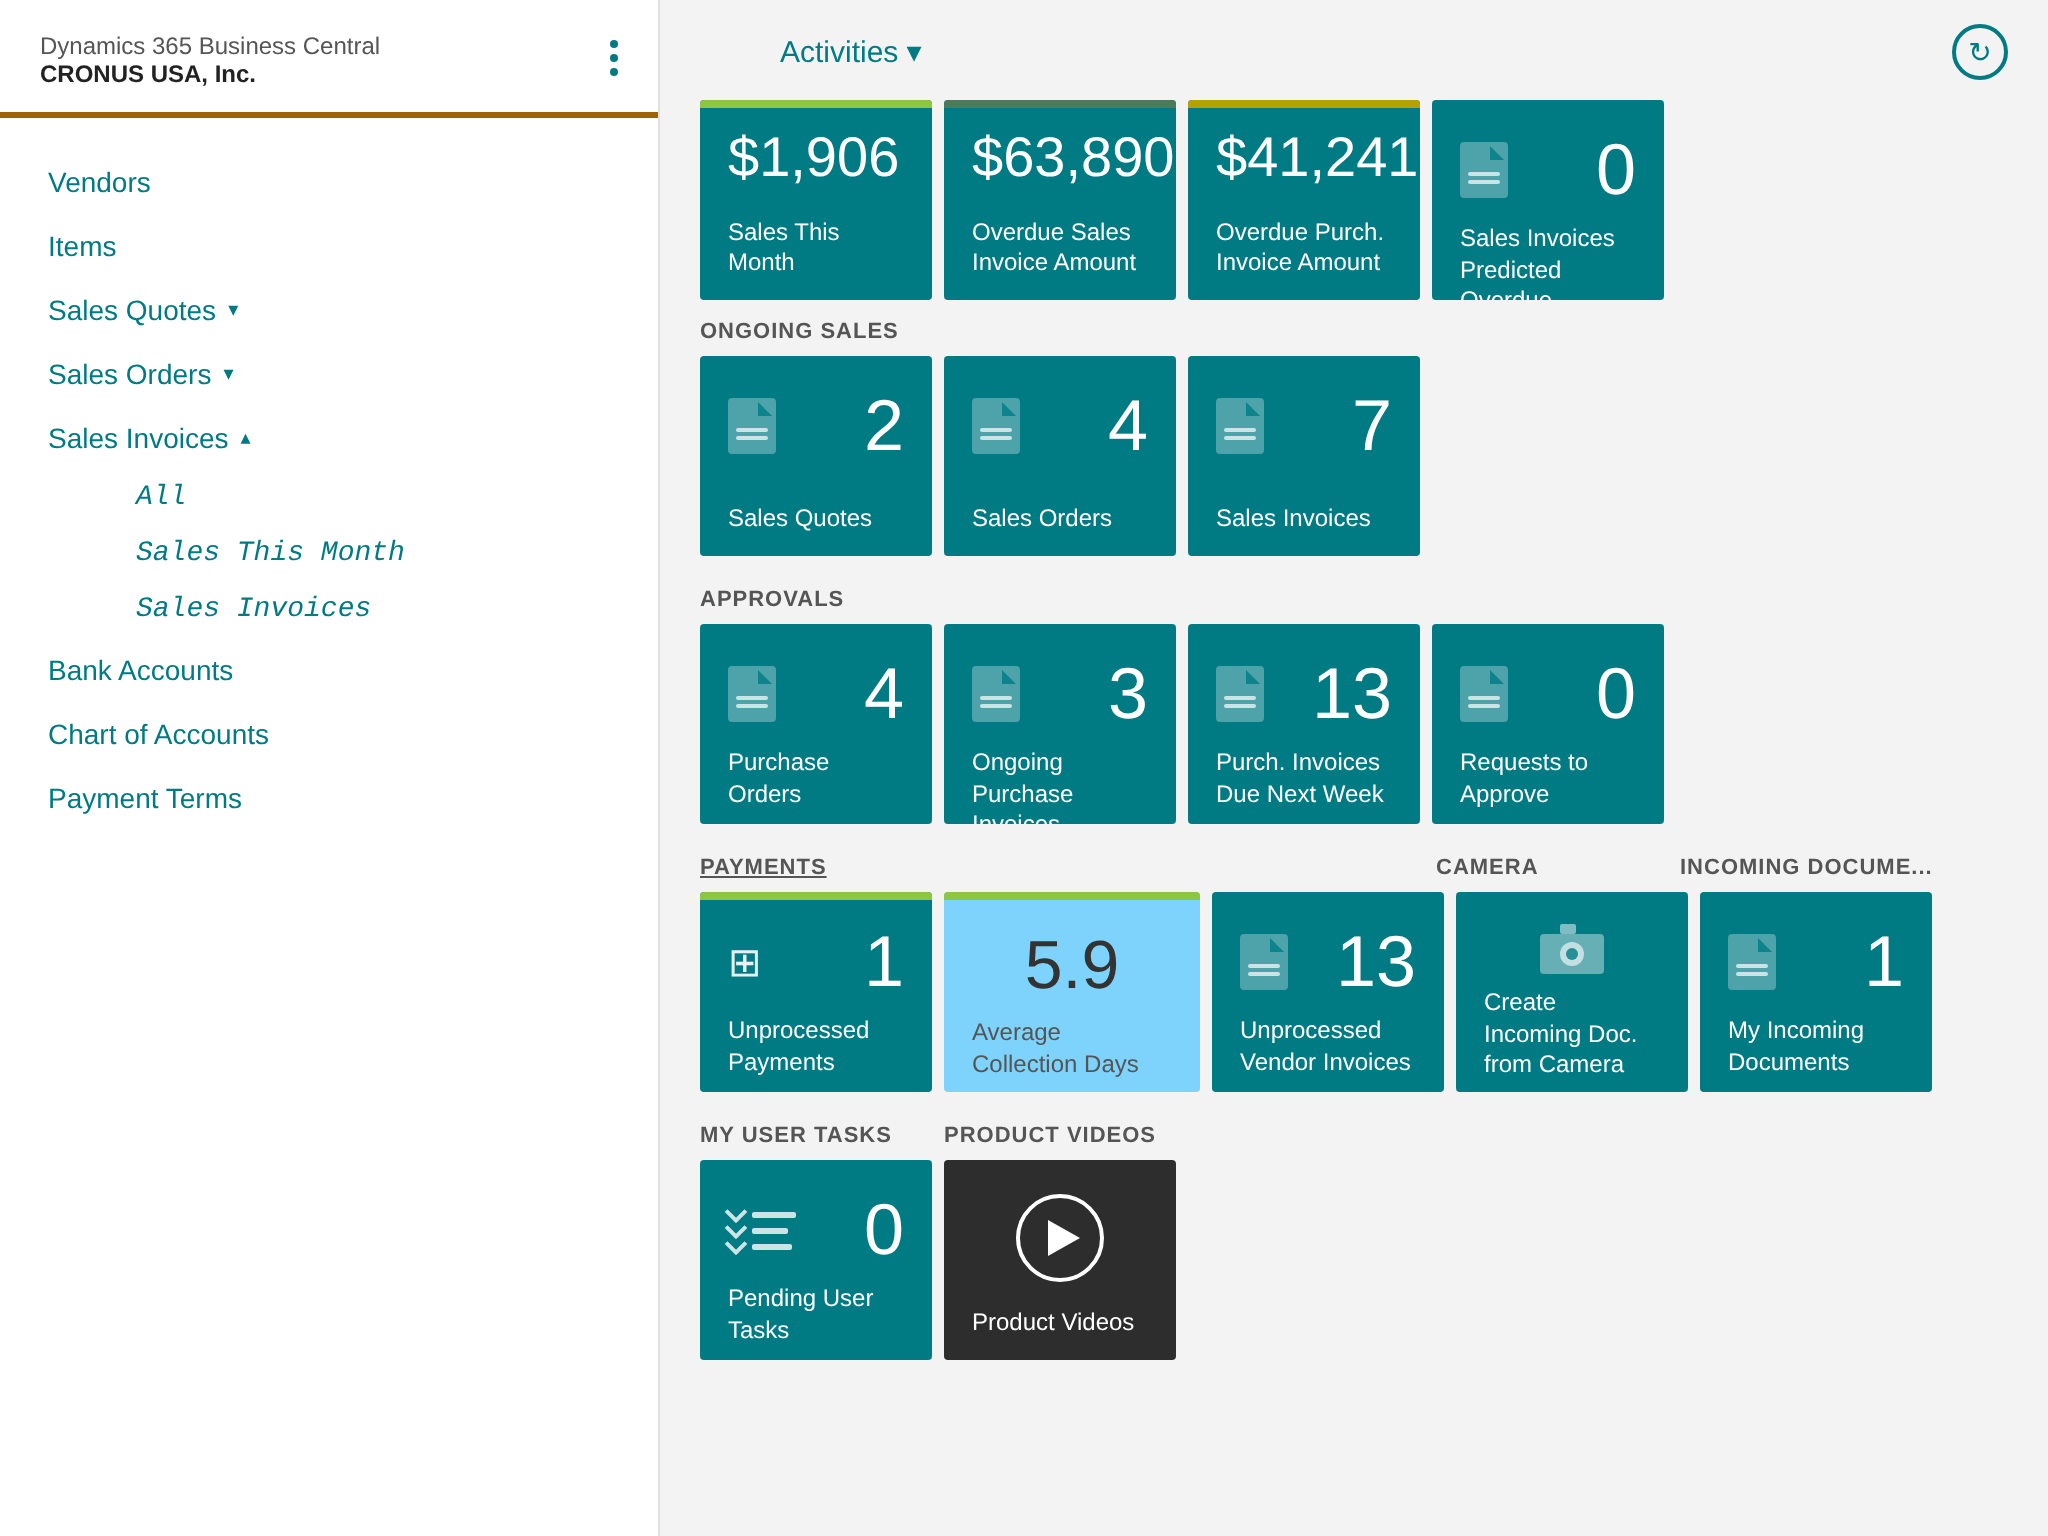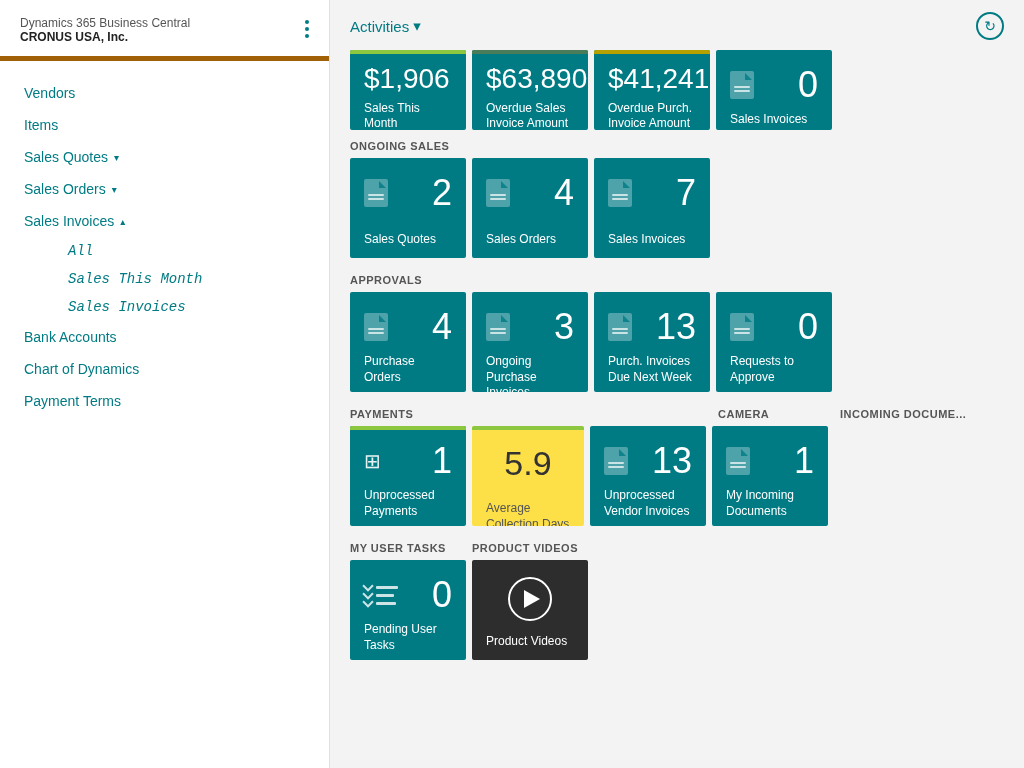--- a/index.html
+++ b/index.html
@@ -10,21 +10,21 @@
       width: 330px;
       min-width: 330px;
       background: #fff;
       border-right: 1px solid #e0e0e0;
       display: flex;
       flex-direction: column;
       padding: 0;
     }
     .sidebar-header {
       padding: 16px 20px 12px 20px;
-      border-bottom: 5px solid #a16207;
+      border-bottom: 3px solid #a16207;
       display: flex;
       align-items: flex-start;
       justify-content: space-between;
     }
     .sidebar-header-text .app-name {
       font-size: 12px;
       color: #555;
       font-weight: 400;
     }
     .sidebar-header-text .company-name {
@@ -80,20 +80,21 @@
     .main {
       flex: 1;
       overflow-y: auto;
       padding: 12px 20px;
       background: #f3f3f3;
     }
     .top-bar {
       display: flex;
       justify-content: space-between;
       margin-bottom: 10px;
+      margin-left: 40px;
     }
     .activities-btn {
       color: #007b84;
       font-size: 15px;
       cursor: pointer;
       display: flex;
       align-items: center;
       gap: 4px;
       background: none;
       border: none;
@@ -187,21 +188,21 @@
       width: 116px; min-width: 116px;
     }
     .tile-overdue-purch {
       width: 116px; min-width: 116px;
     }
     .tile-sales-inv-pred {
       width: 116px; min-width: 116px;
     }
 
     
-    .row-h1 { height: 80px; }
+    .row-h1 { height: 100px; }
     .row-h2 { height: 100px; }
 
     .tile-gray {
       background: #e8e8e8;
       color: #333;
     }
     .tile-gray .tile-label { color: #555; }
 
     .tile-camera {
       background: #007b84;
@@ -338,21 +339,21 @@
         <span>Sales This Month</span>
       </div>
       <div class="nav-sub-item">
         <span>Sales Invoices</span>
       </div>
     </div>
     <div class="nav-item">
       <span>Bank Accounts</span>
     </div>
     <div class="nav-item">
-      <span>Chart of Dynamics</span>
+      <span>Chart of Accounts</span>
     </div>
     <div class="nav-item">
       <span>Payment Terms</span>
     </div>
   </div>
 </div>
 
 <div class="main">
   <div class="top-bar">
     <button class="activities-btn">
@@ -479,48 +480,59 @@
               <div class="doc-icon-line"></div>
             </div>
         </div>
         <div class="tile-number-sm">0</div>
       </div>
       <div class="tile-label">Requests to Approve</div>
     </div>
   </div>
 
   <div style="display:flex; gap:6px;">
-    <div class="section-label" style="width:240px;">PAYMENTS</div>
+    <div class="section-label" style="width:240px;text-decoration:underline;">PAYMENTS</div>
     <div class="section-label" style="width:116px; margin-left:122px;">CAMERA</div>
     <div class="section-label">INCOMING DOCUME...</div>
   </div>
 
   <div class="tiles-row row-h2">
     <div class="tile green-top" style="width:116px;">
       <div style="display:flex; align-items:center; justify-content:space-between;">
         <div style="font-size:20px; opacity:0.9;">⊞</div>
         <div class="tile-number-sm">1</div>
       </div>
       <div class="tile-label">Unprocessed Payments</div>
     </div>
-    <div class="tile tile-gray green-top" style="width:112px; background:#fde047;gap:12px;">
+    <div class="tile tile-gray green-top" style="width:128px; background:#7dd3fc;">
       <div style="font-size:34px; font-weight:300; color:#333; text-align:center; margin-top:4px;">5.9</div>
       <div class="tile-label" style="color:#555;">Average Collection Days</div>
     </div>
     <div class="tile" style="width:116px;">
       <div class="tile-icon-row">
         <div class="doc-icon">
           <div class="doc-icon-lines">
               <div class="doc-icon-line"></div>
               <div class="doc-icon-line"></div>
             </div>
         </div>
         <div class="tile-number-sm">13</div>
       </div>
       <div class="tile-label">Unprocessed Vendor Invoices</div>
+    </div>
+    <div class="tile tile-camera" style="width:116px;">
+      <div class="camera-icon-wrap">
+        <svg width="36" height="28" viewBox="0 0 36 28" fill="none">
+          <rect x="2" y="7" width="32" height="20" rx="2" fill="rgba(255,255,255,0.4)"></rect>
+          <circle cx="18" cy="17" r="6" fill="rgba(255,255,255,0.6)"></circle>
+          <circle cx="18" cy="17" r="3" fill="rgba(0,123,132,0.8)"></circle>
+          <rect x="12" y="2" width="8" height="5" rx="1" fill="rgba(255,255,255,0.5)"></rect>
+        </svg>
+      </div>
+      <div class="tile-label">Create Incoming Doc. from Camera</div>
     </div>
     <div class="tile" style="width:116px;">
       <div class="tile-icon-row">
         <div class="doc-icon">
           <div class="doc-icon-lines">
               <div class="doc-icon-line"></div>
               <div class="doc-icon-line"></div>
             </div>
         </div>
         <div class="tile-number-sm">1</div>

